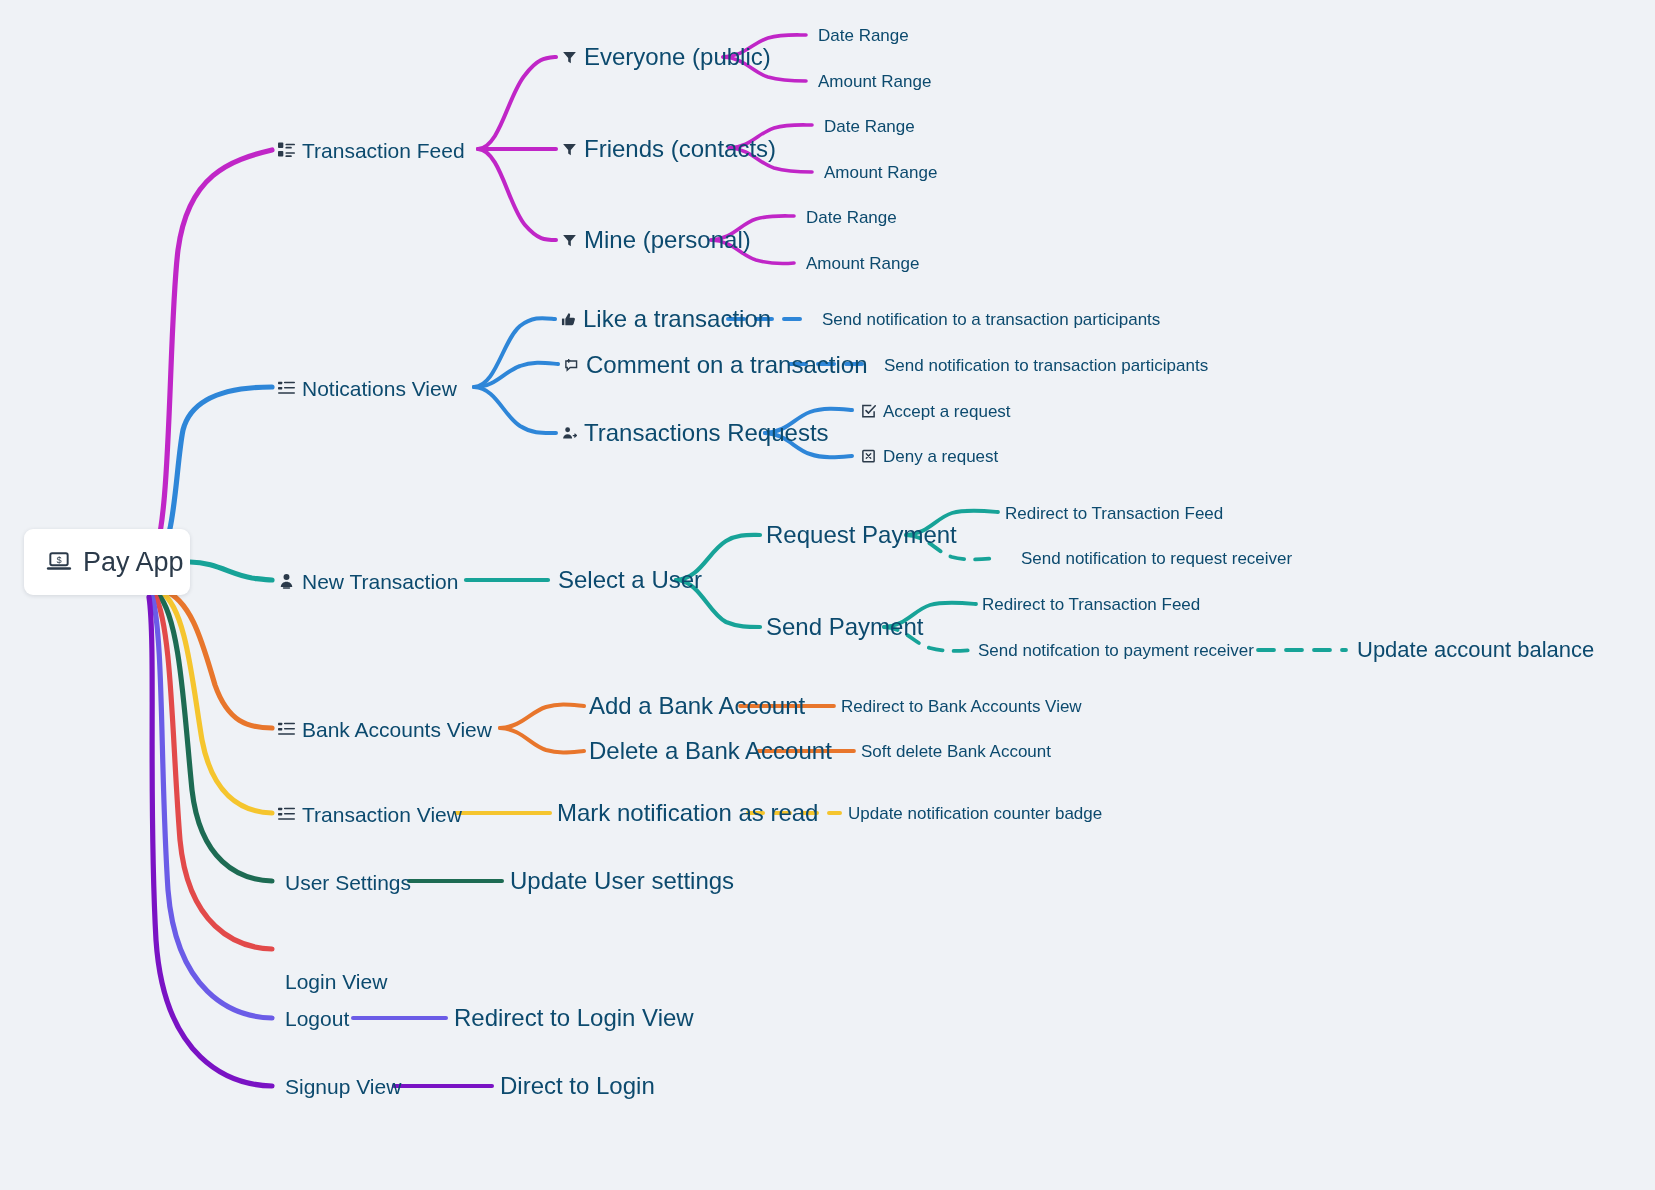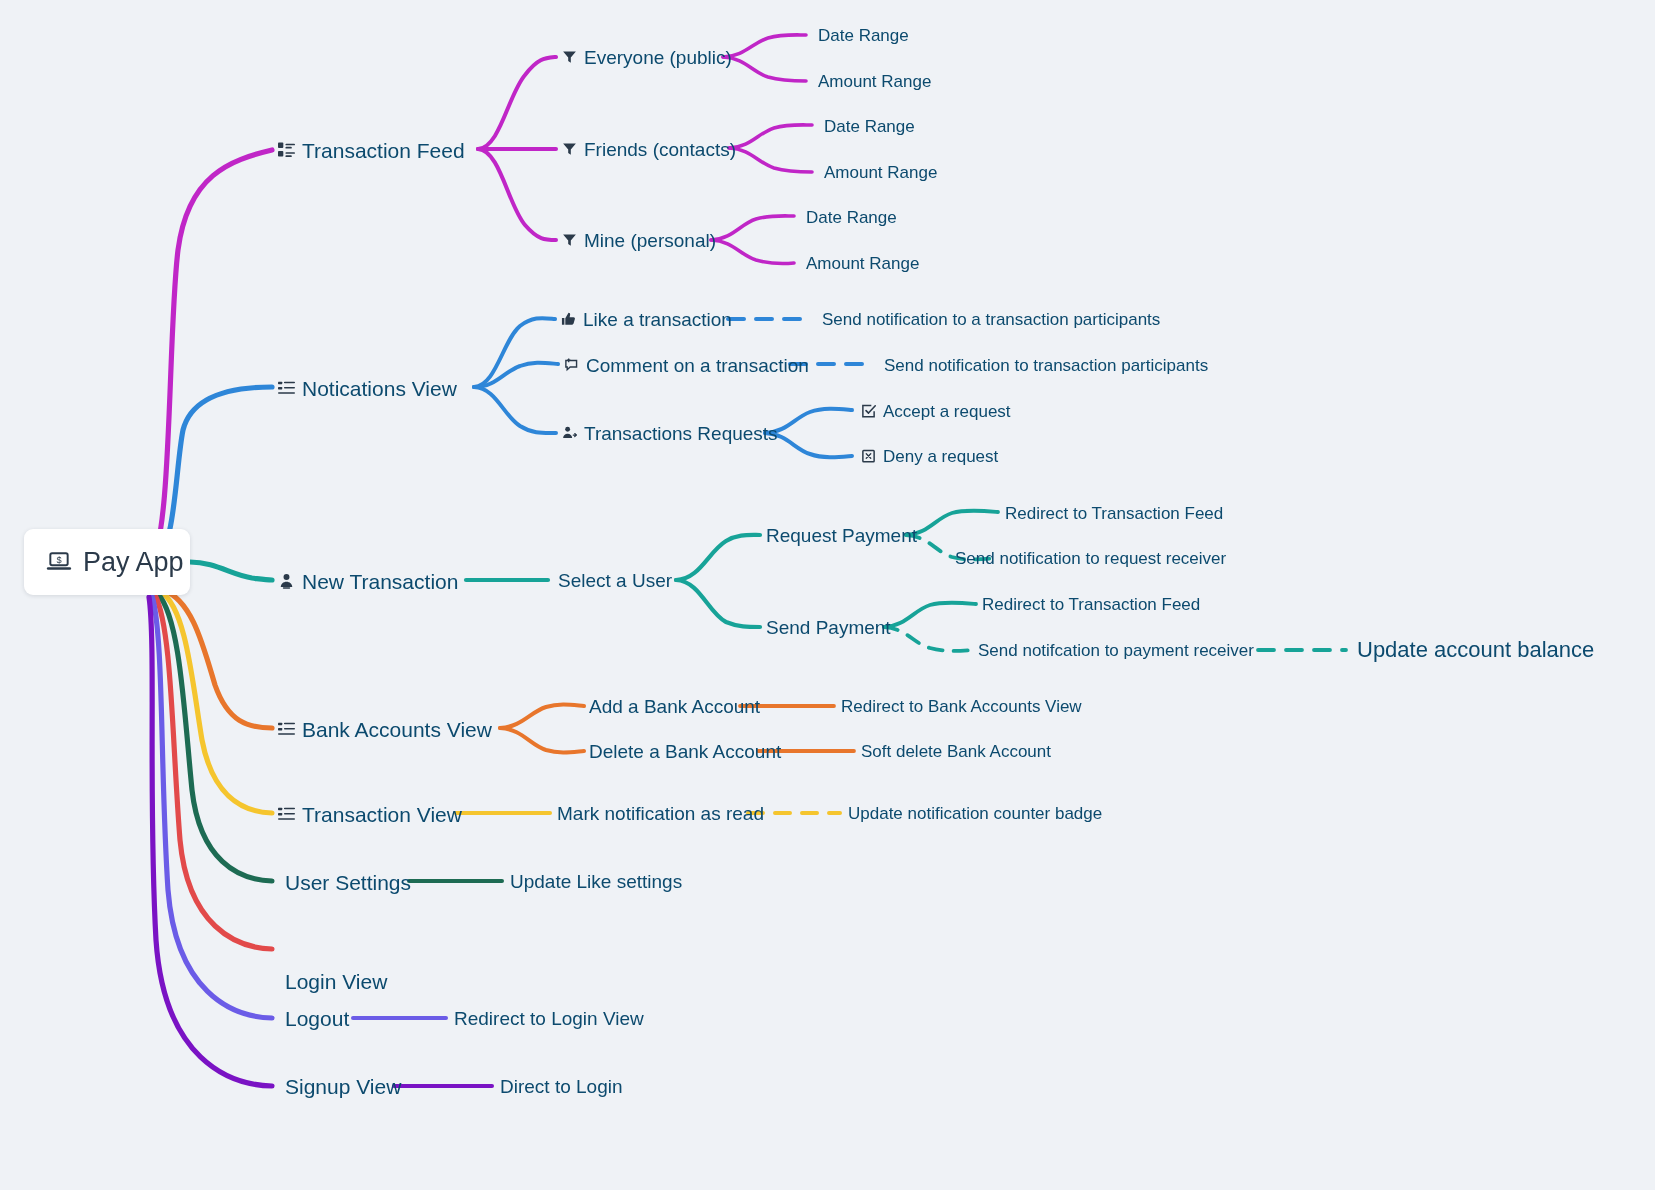--- a/index.html
+++ b/index.html
@@ -29,21 +29,21 @@
     align-items: center;
     gap: 7px;
     white-space: nowrap;
     color: #0c4a6e;
     transform: translateY(-50%);
   }
   .node .label {
     line-height: 1;
   }
   .lvl1 { font-size: 21px; font-weight: 400; }
-  .lvl2 { font-size: 19px; font-weight: 400; }
+  .lvl2 { font-size: 24px; font-weight: 400; }
   .lvl3 { font-size: 17px; font-weight: 400; }
   .lvl4 { font-size: 22px; font-weight: 400; }
 
   #root-node {
     position: absolute;
     left: 24px;
     top: 529px;
     width: 166px;
     height: 66px;
     background: #ffffff;
@@ -307,21 +307,21 @@
   <div class="node lvl2" style="left:766px; top:535px;">
     <span class="label">Request Payment</span>
     </div>
   <div class="node lvl2" style="left:766px; top:627px;">
     <span class="label">Send Payment</span>
     </div>
 
   <div class="node lvl3" style="left:1005px; top:513px;">
     <span class="label">Redirect to Transaction Feed</span>
     </div>
-  <div class="node lvl3" style="left:955px; top:558px;">
+  <div class="node lvl3" style="left:1021px; top:558px;">
     <span class="label">Send notification to request receiver</span>
     </div>
   <div class="node lvl3" style="left:982px; top:604px;">
     <span class="label">Redirect to Transaction Feed</span>
     </div>
   <div class="node lvl3" style="left:978px; top:650px;">
     <span class="label">Send notifcation to payment receiver</span>
     </div>
   <div class="node lvl4" style="left:1357px; top:650px;">
     <span class="label">Update account balance</span>
@@ -368,21 +368,21 @@
     <span class="label">Mark notification as read</span>
     </div>
   <div class="node lvl3" style="left:848px; top:813px;">
     <span class="label">Update notification counter badge</span>
     </div>
 
   <div class="node lvl1" style="left:285px; top:882px;">
     <span class="label">User Settings</span>
     </div>
   <div class="node lvl2" style="left:510px; top:881px;">
-    <span class="label">Update Like settings</span>
+    <span class="label">Update User settings</span>
     </div>
 
   <div class="node lvl1" style="left:285px; top:949px;margin-top:32px;">
     <span class="label">Login View</span>
     </div>
 
   <div class="node lvl1" style="left:285px; top:1018px;">
     <span class="label">Logout</span>
     </div>
   <div class="node lvl2" style="left:454px; top:1018px;">

